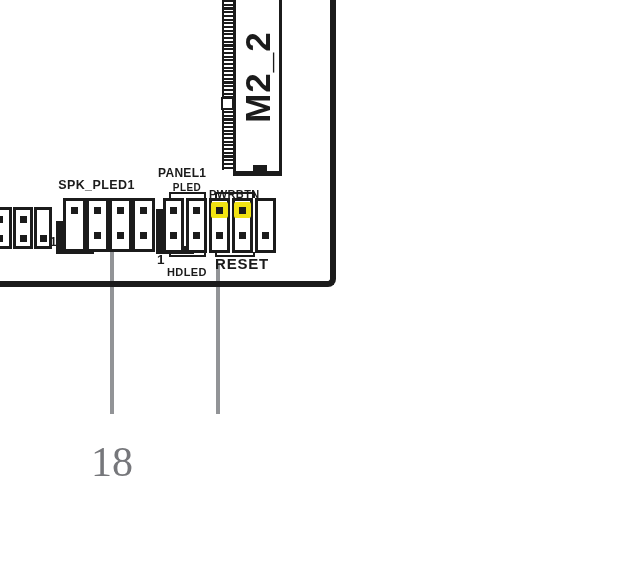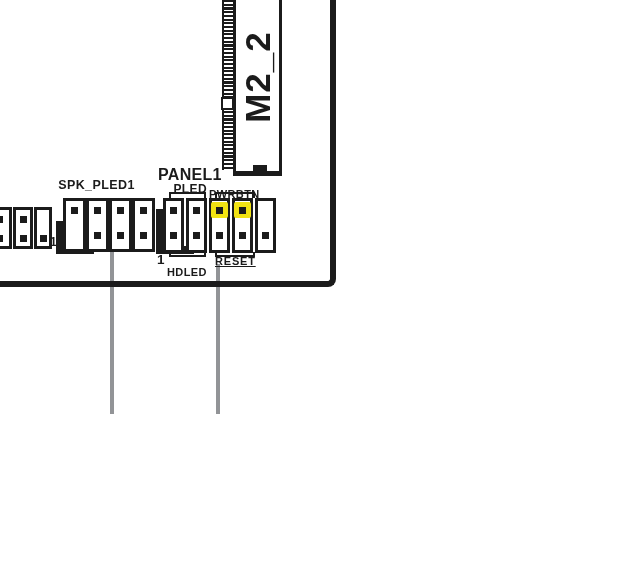--- a/index.html
+++ b/index.html
@@ -34,26 +34,26 @@
   
   .lmark-v{position:absolute;width:8px;background:var(--ink);z-index:2;}
   .lmark-h{position:absolute;height:8px;background:var(--ink);z-index:2;}
   
   .btop{position:absolute;height:6px;border:2px solid var(--ink);border-bottom:none;
     box-sizing:border-box;z-index:1;}
   .bbot{position:absolute;height:5px;border:2px solid var(--ink);border-top:none;
     box-sizing:border-box;z-index:1;}
   
   .lbl{position:absolute;color:var(--ink);font-weight:bold;white-space:nowrap;z-index:2;}
-  .lbl-panel{left:158px;top:166px;font-size:16px;letter-spacing:.3px;}
+  .lbl-panel{left:158px;top:166px;font-size:12px;letter-spacing:.3px;}
   .lbl-spk{left:54px;top:178px;width:85px;text-align:center;font-size:12.5px;letter-spacing:.4px;}
-  .lbl-pled{left:167px;top:182px;width:40px;text-align:right;font-size:12px;letter-spacing:.4px;}
+  .lbl-pled{left:167px;top:182px;width:40px;text-align:center;font-size:10px;letter-spacing:.4px;}
   .lbl-pwrbtn{left:209px;top:188px;width:50px;text-align:center;font-size:11px;letter-spacing:.4px;}
   .lbl-hdled{left:167px;top:266px;font-size:11px;letter-spacing:.4px;}
-  .lbl-reset{left:215px;top:255px;font-size:11px;letter-spacing:.8px;text-decoration:underline;}
+  .lbl-reset{left:215px;top:255px;font-size:15px;letter-spacing:.8px;}
   .lbl-p1{left:157px;top:252px;font-size:13.5px;}
   .lbl-l1{left:50px;top:235px;font-size:12px;}
   
   .leader{position:absolute;width:4px;background:var(--leader);z-index:0;}
   .leader-18{left:110px;top:252px;height:162px;}
   .leader-17{left:216px;top:264px;height:150px;}
   .callout{position:absolute;top:438px;width:64px;text-align:center;
     font-family:"Liberation Serif",serif;font-size:42px;color:var(--callout);z-index:2;}
   .callout-18{left:80px;} .callout-17{left:184px;}
 </style>
@@ -135,14 +135,15 @@
   </div>
 
   <div class="bbot" style="left:169px;top:252px;width:37px;"></div>
   <div class="bbot" style="left:215px;top:252px;width:40px;"></div>
   <div class="lbl lbl-p1">1</div>
   <div class="lbl lbl-hdled">HDLED</div>
   <div class="lbl lbl-reset">RESET</div>
 
   <div class="leader leader-18"></div>
   <div class="leader leader-17"></div>
+  <div class="callout callout-18">18</div>
 
 </div>
 
 </body></html>

